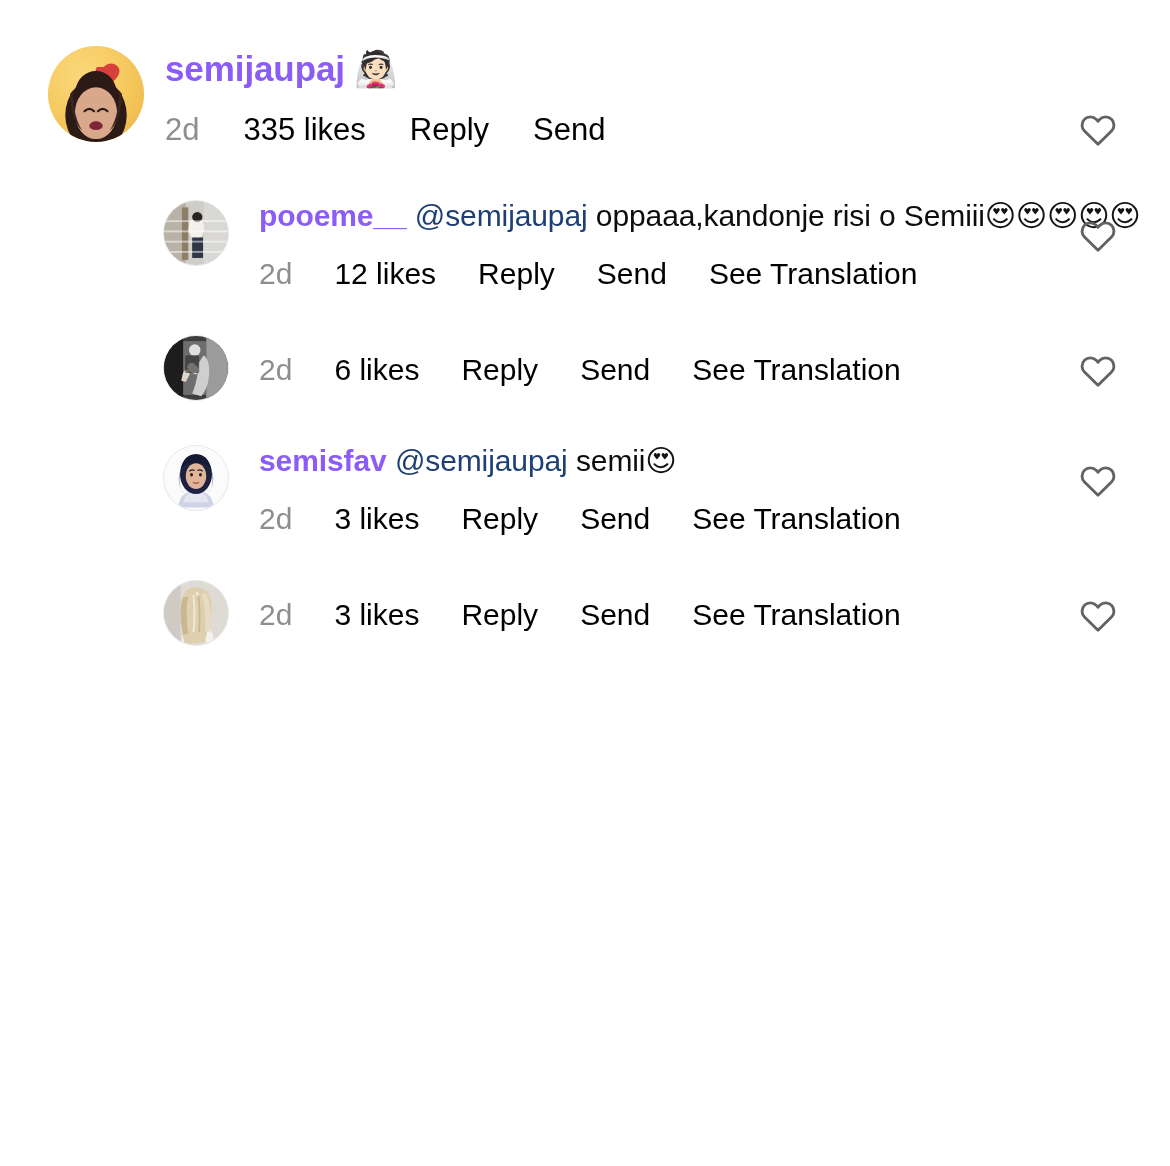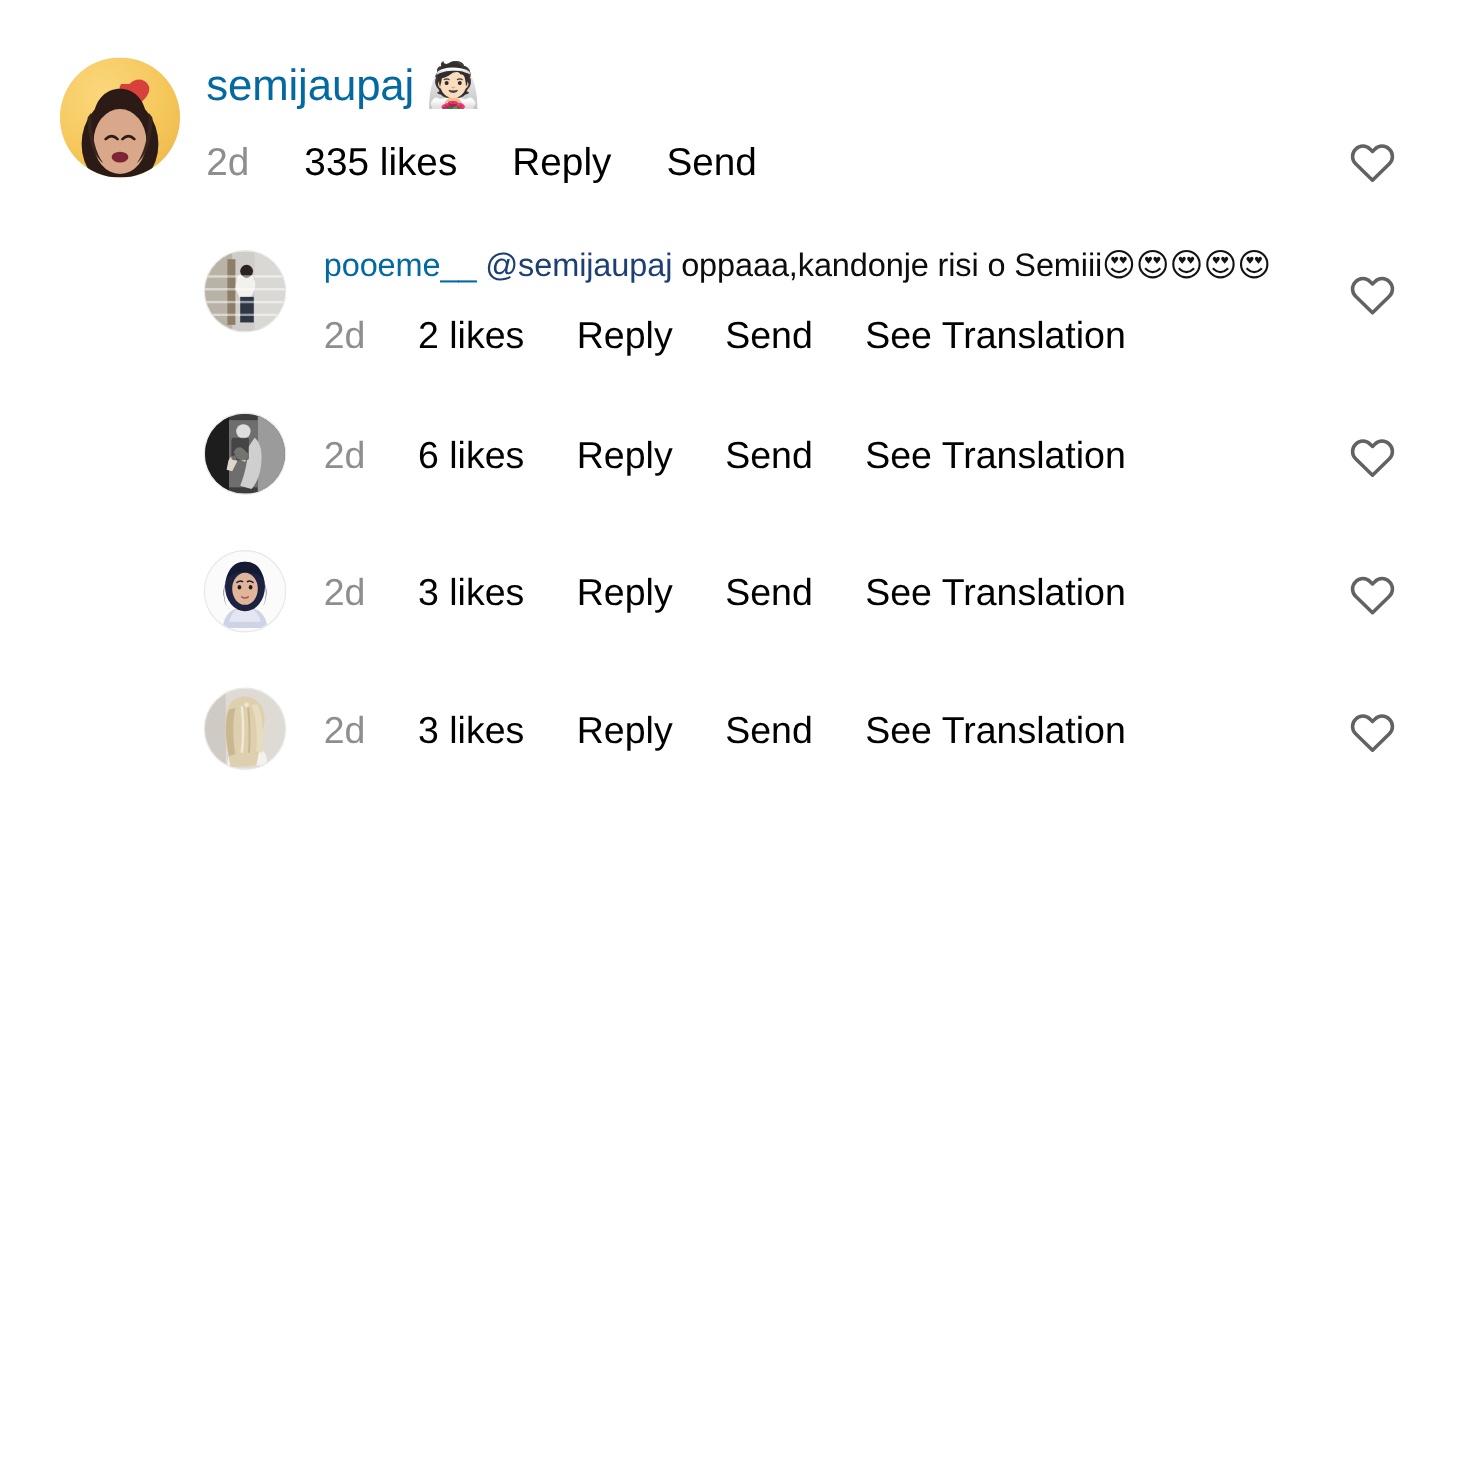--- a/index.html
+++ b/index.html
@@ -45,25 +45,25 @@
   
   .c-body { flex: 1 1 auto; min-width: 0; }
   .c-body.lg { padding-left: 21px; padding-top: 6px; }
   .c-body.sm { padding-left: 30px; padding-top: 2px; }
 
   .c-text {
     color: #121212;
     letter-spacing: -0.1px;
   }
   .c-text.lg { font-size: 35px; line-height: 1.22; font-weight: 700; }
-  .c-text.sm { font-size: 26px; line-height: 1.30; }
+  .c-text.sm { font-size: 30px; line-height: 1.30; }
 
   .uname {
-    font-weight: 400;
-    color: #0369a1;
+    font-weight: 700;
+    color: #8b5cf6;
   }
   .mention {
     color: #1d3f73;
     font-weight: 400;
   }
   .ctext-plain { font-weight: 400; color: #0d0d0d; }
 
   .emoji {
     font-family: "DejaVu Sans", sans-serif;
     font-weight: 400;
@@ -156,21 +156,21 @@
         </g>
       </svg>
     </div>
 
     <div class="c-body sm">
       <div class="c-text sm">
         <span class="uname">pooeme__</span><span>&nbsp;</span><span class="mention">@semijaupaj</span><span>&nbsp;</span><span class="ctext-plain">oppaaa,kandonje risi o Semiii</span><span class="emoji">😍😍😍😍😍</span>
       </div>
       <div class="meta sm">
         <span class="m-item">2d</span>
-        <span class="m-item act">2 likes</span>
+        <span class="m-item act">12 likes</span>
         <span class="m-item act">Reply</span>
         <span class="m-item act">Send</span>
         <span class="m-item act">See Translation</span>
       </div>
     </div>
 
     <div class="like-btn" style="top:22px;">
       <svg viewBox="0 0 24 24">
         <path d="M12 20.5 3.9 12.6a4.9 4.9 0 0 1 0-7 4.9 4.9 0 0 1 7 0l1.1 1.1 1.1-1.1a4.9 4.9 0 0 1 7 0 4.9 4.9 0 0 1 0 7Z" fill="none" stroke="#626262" stroke-width="1.7" stroke-linejoin="round"></path>
       </svg>
@@ -222,20 +222,23 @@
         <path d="M75 40c3 16 0 28-6 34 7-7 10-22 6-34z" fill="#232a4d"></path>
         <ellipse cx="43" cy="45" rx="2.3" ry="2.8" fill="#241c17"></ellipse>
         <ellipse cx="57" cy="45" rx="2.3" ry="2.8" fill="#241c17"></ellipse>
         <path d="M40 39q4-3 7-1" stroke="#141a33" stroke-width="1.8" fill="none" stroke-linecap="round"></path>
         <path d="M53 38q3-2 7 1" stroke="#141a33" stroke-width="1.8" fill="none" stroke-linecap="round"></path>
         <path d="M46 57q4 3 8 0" stroke="#9c5a53" stroke-width="2" fill="none" stroke-linecap="round"></path>
       </svg>
     </div>
 
     <div class="c-body sm">
+      <div class="c-text sm">
+        <span class="uname">semisfav</span><span>&nbsp;</span><span class="mention">@semijaupaj</span><span>&nbsp;</span><span class="ctext-plain">semii</span><span class="emoji">😍</span>
+      </div>
       <div class="meta sm">
         <span class="m-item">2d</span>
         <span class="m-item act">3 likes</span>
         <span class="m-item act">Reply</span>
         <span class="m-item act">Send</span>
         <span class="m-item act">See Translation</span>
       </div>
     </div>
 
     <div class="like-btn" style="top:22px;">

